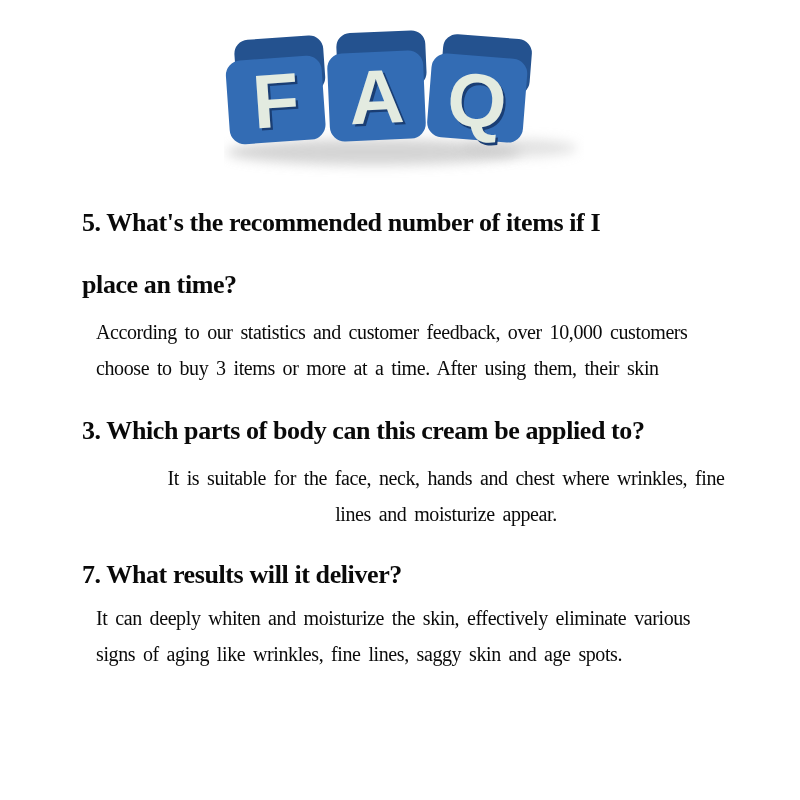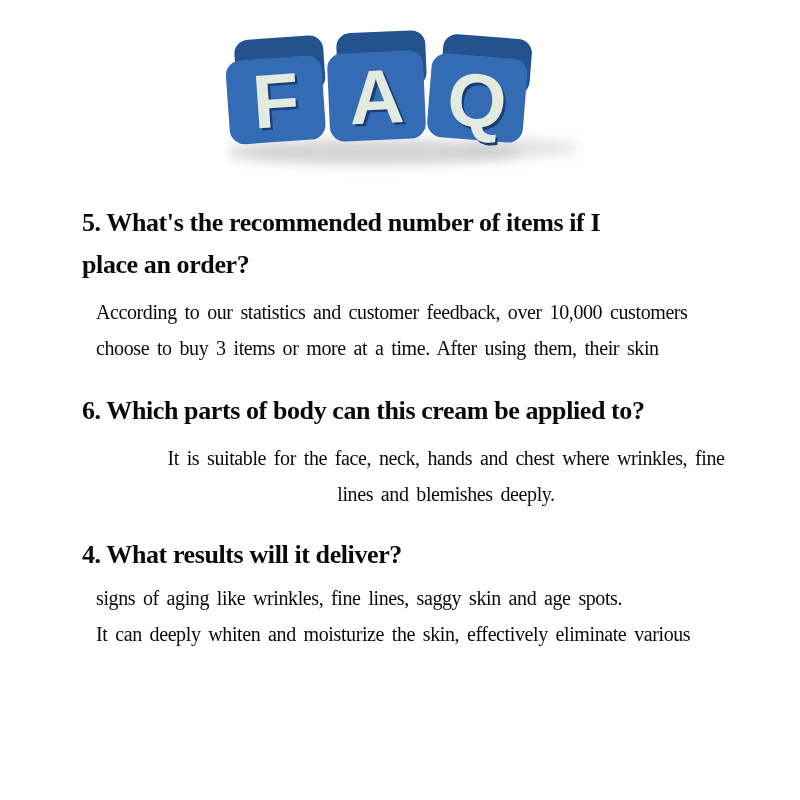--- a/index.html
+++ b/index.html
@@ -34,20 +34,21 @@
     margin: 0;
     padding: 0 0 0 82px;
     font-weight: 700;
     font-size: 26px;
     line-height: 42px;
     letter-spacing: -0.4px;
     white-space: nowrap;
   }
   .q-line {
     display: block;
+    margin-top: 20px;
   }
   .a {
     margin: 0;
     padding: 0 4px 0 96px;
     font-weight: 400;
     font-size: 20px;
     line-height: 36px;
     letter-spacing: -0.4px;
     word-spacing: 0.16em;
     white-space: nowrap;
@@ -97,41 +98,41 @@
       <text class="cube-letter" x="48" y="91" text-anchor="middle" fill="#e3ebe0">Q</text>
     </g>
   </svg>
 </div>
 
 <main>
 
   <section class="faq-item item-1">
     <h2 class="q">
       <span class="q-line">5. What's the recommended number of items if I</span>
-      <span class="q-line">place an order?</span>
+      <span class="q-line">place an time?</span>
     </h2>
     <p class="a">
       <span class="a-line">According to our statistics and customer feedback, over 10,000 customers</span>
       <span class="a-line">choose to buy 3 items or more at a time. After using them, their skin</span>
     </p>
   </section>
 
   <section class="faq-item item-2">
     <h2 class="q">
-      <span class="q-line">6. Which parts of body can this cream be applied to?</span>
+      <span class="q-line">3. Which parts of body can this cream be applied to?</span>
     </h2>
     <p class="a">
       <span class="a-line">It is suitable for the face, neck, hands and chest where wrinkles, fine</span>
-      <span class="a-line">lines and blemishes deeply.</span>
+      <span class="a-line">lines and moisturize appear.</span>
     </p>
   </section>
 
   <section class="faq-item item-3">
     <h2 class="q">
-      <span class="q-line">4. What results will it deliver?</span>
+      <span class="q-line">7. What results will it deliver?</span>
     </h2>
     <p class="a">
+      <span class="a-line">It can deeply whiten and moisturize the skin, effectively eliminate various</span>
       <span class="a-line">signs of aging like wrinkles, fine lines, saggy skin and age spots.</span>
-      <span class="a-line">It can deeply whiten and moisturize the skin, effectively eliminate various</span>
     </p>
   </section>
 
 </main>
 
 </body></html>

